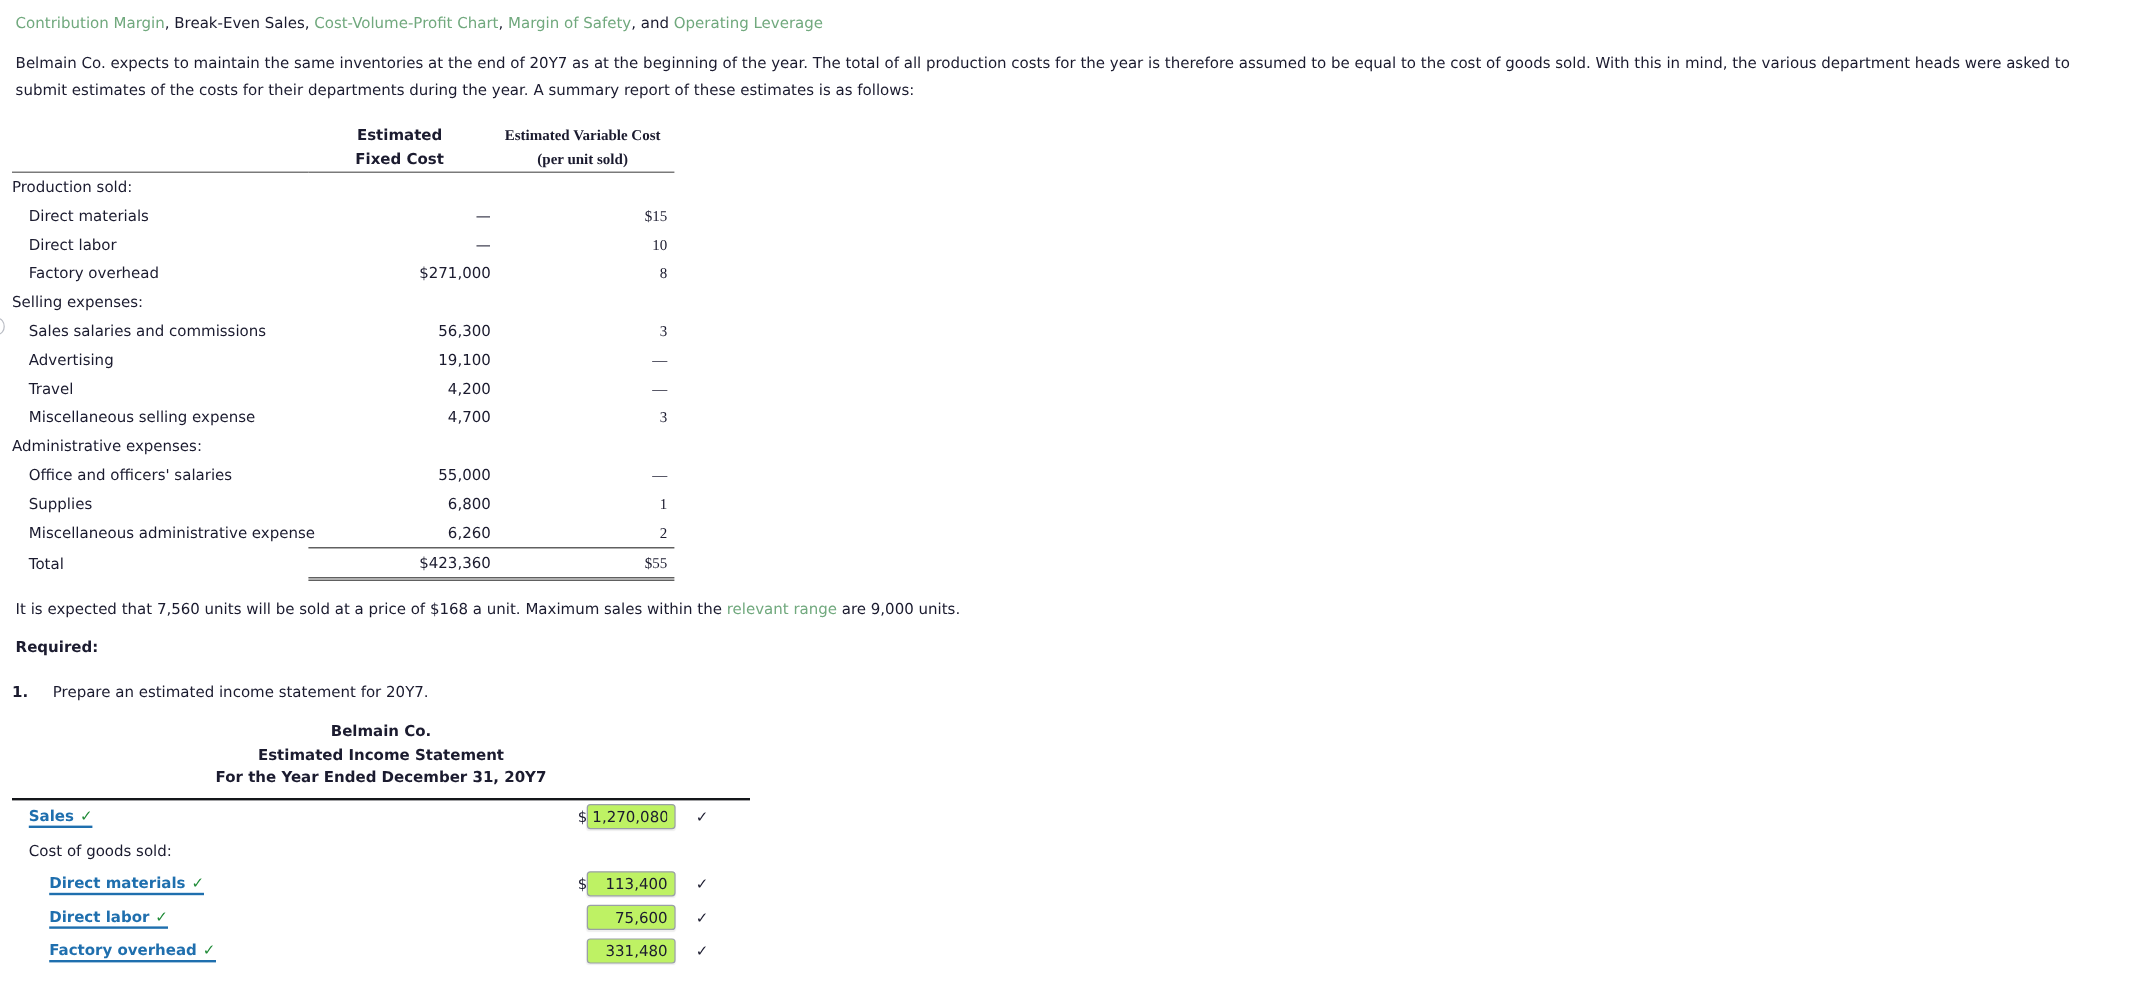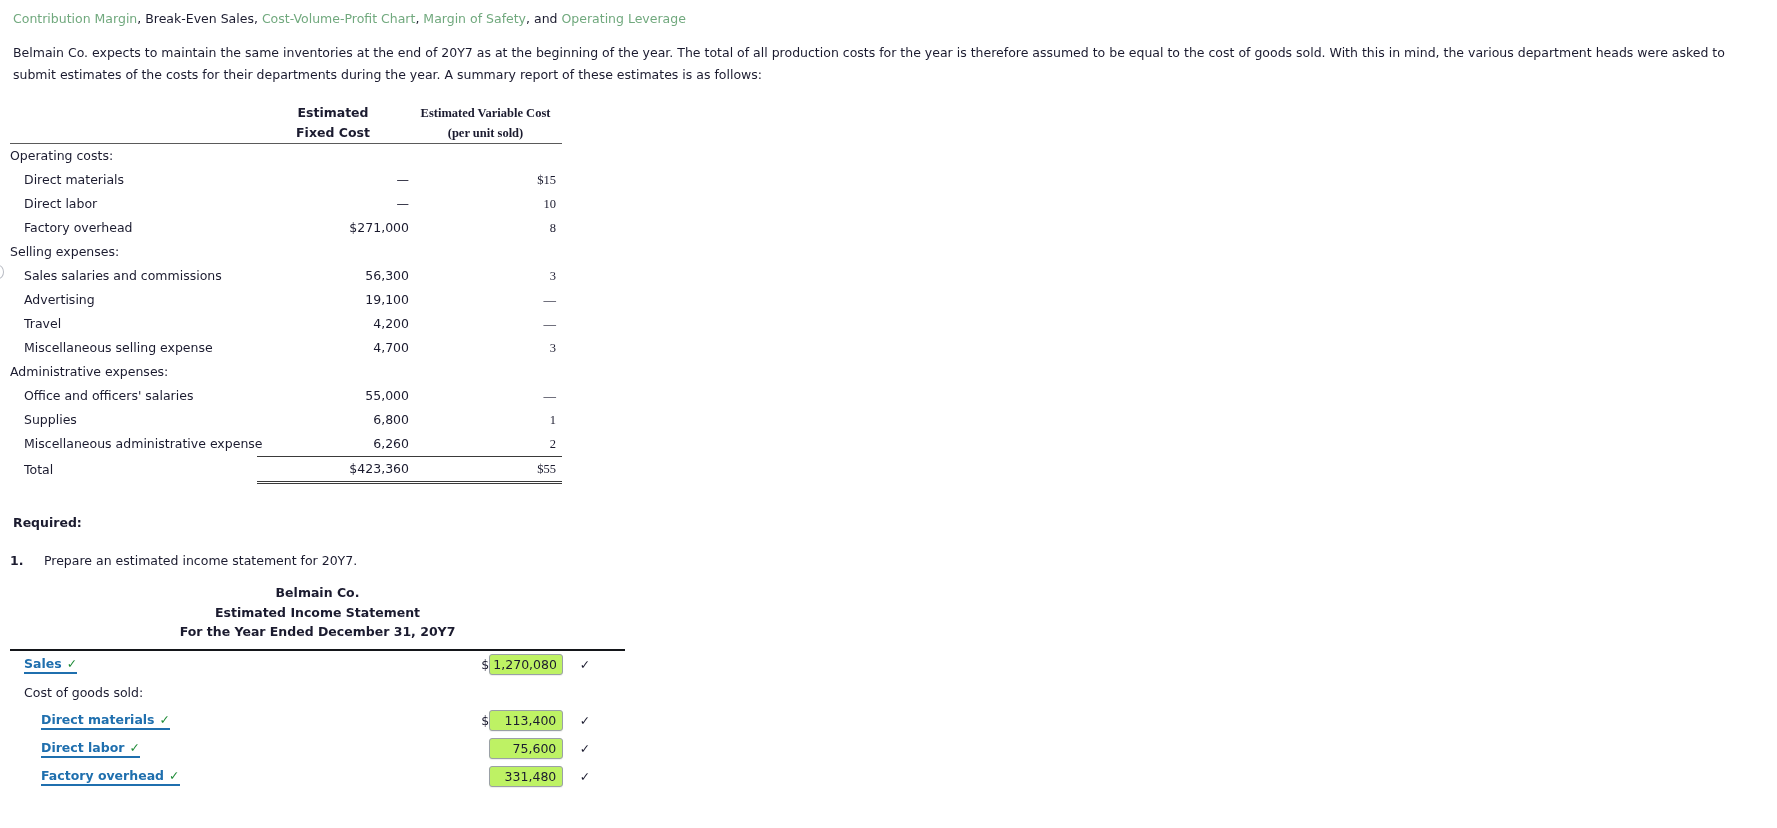--- a/index.html
+++ b/index.html
@@ -95,21 +95,21 @@
   
   .expected {
     margin: 14px 0 0 3px;
     font-size: 12.5px;
     line-height: 20px;
     color: #1b1b2f;
   }
   .inline-link { color: #71a97e; text-decoration: none; cursor: pointer; }
 
   .required {
-    margin: 31px 0 0 3px;
+    margin: 13px 0 0 3px;
     font-weight: bold;
     font-size: 12.5px;
     color: #1b1b2f;
   }
 
   .req-list {
     margin: 22px 0 0 0;
     padding: 0;
     list-style: none;
   }
@@ -253,21 +253,21 @@
           <span class="l2">Fixed Cost</span>
         </th>
         <th class="c-var num-pad2">
           <span>Estimated Variable Cost</span>
           <span class="l2">(per unit sold)</span>
         </th>
       </tr>
     </thead>
     <tbody id="est-body">
         <tr>
-          <td class="lbl ind0">Operating costs:</td>
+          <td class="lbl ind0">Production sold:</td>
           <td class="num num-pad"></td>
           <td class="num num-pad2"></td>
         </tr>
         <tr>
           <td class="lbl ind1">Direct materials</td>
           <td class="num num-pad">—</td>
           <td class="num num-pad2">$15</td>
         </tr>
         <tr>
           <td class="lbl ind1">Direct labor</td>
@@ -325,20 +325,23 @@
           <td class="num num-pad2">2</td>
         </tr>
         <tr class="rule-top dbl">
           <td class="lbl ind1">Total</td>
           <td class="num num-pad">$423,360</td>
           <td class="num num-pad2">$55</td>
         </tr>
       </tbody>
   </table>
 
+  <div class="expected">
+    <span>It is expected that 7,560 units will be sold at a price of $168 a unit. Maximum sales within the </span><a class="inline-link">relevant range</a><span> are 9,000 units.</span>
+  </div>
 
   <div class="required">Required:</div>
 
   <ul class="req-list" id="req-list">
       <li class="req-item"><span class="num">1.</span><span class="txt">Prepare an estimated income statement for 20Y7.</span></li>
     </ul>
 
   <div class="stmt-wrap">
     <div class="stmt-title">Belmain Co.</div>
     <div class="stmt-title">Estimated Income Statement</div>

